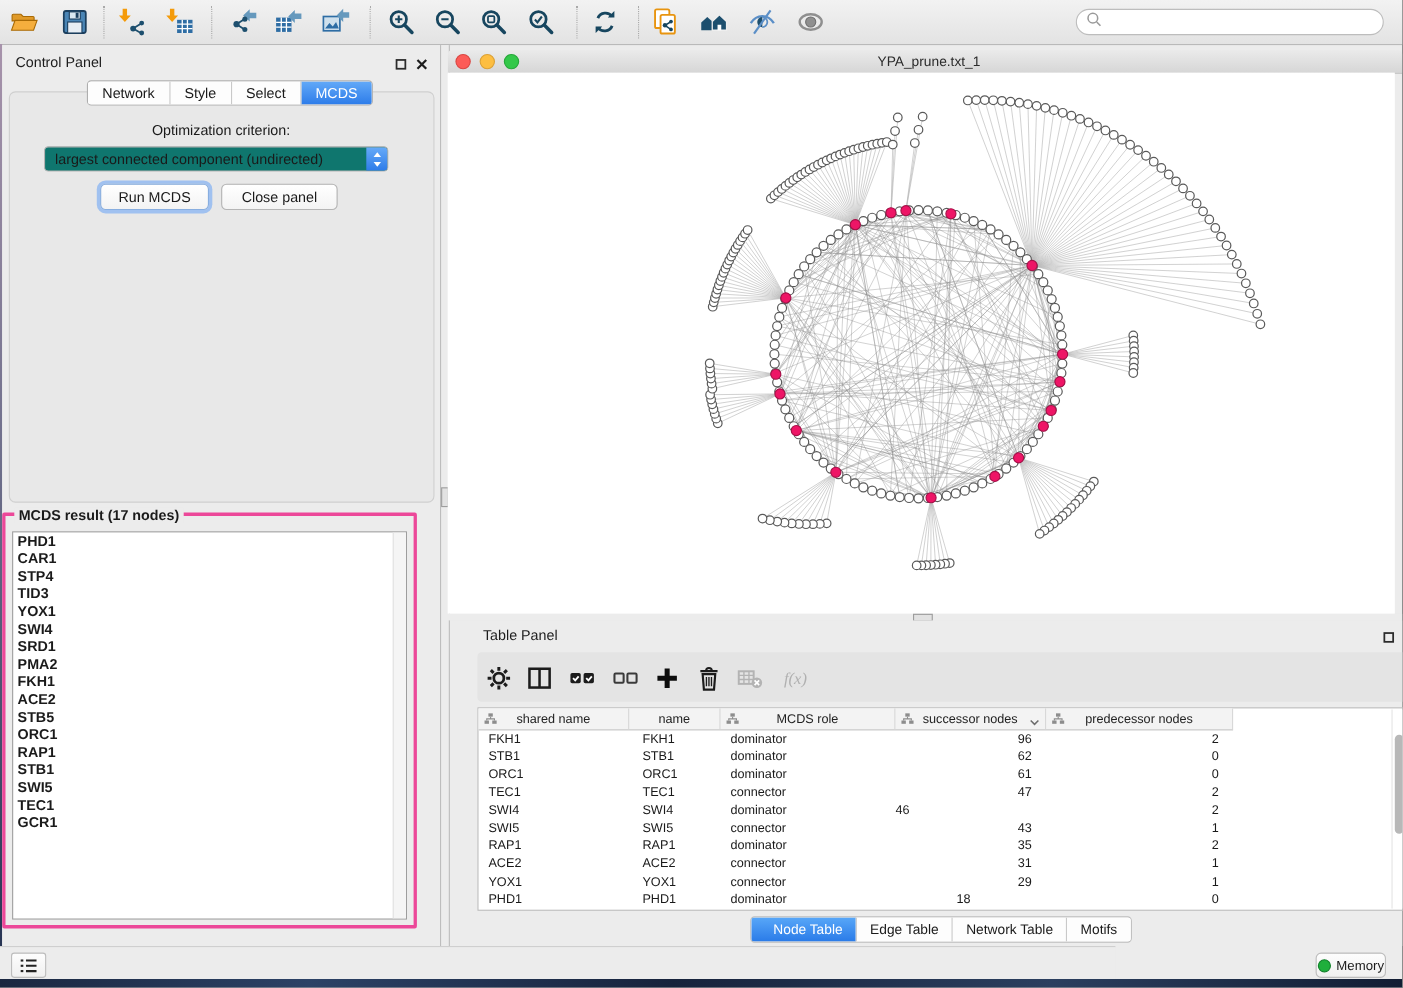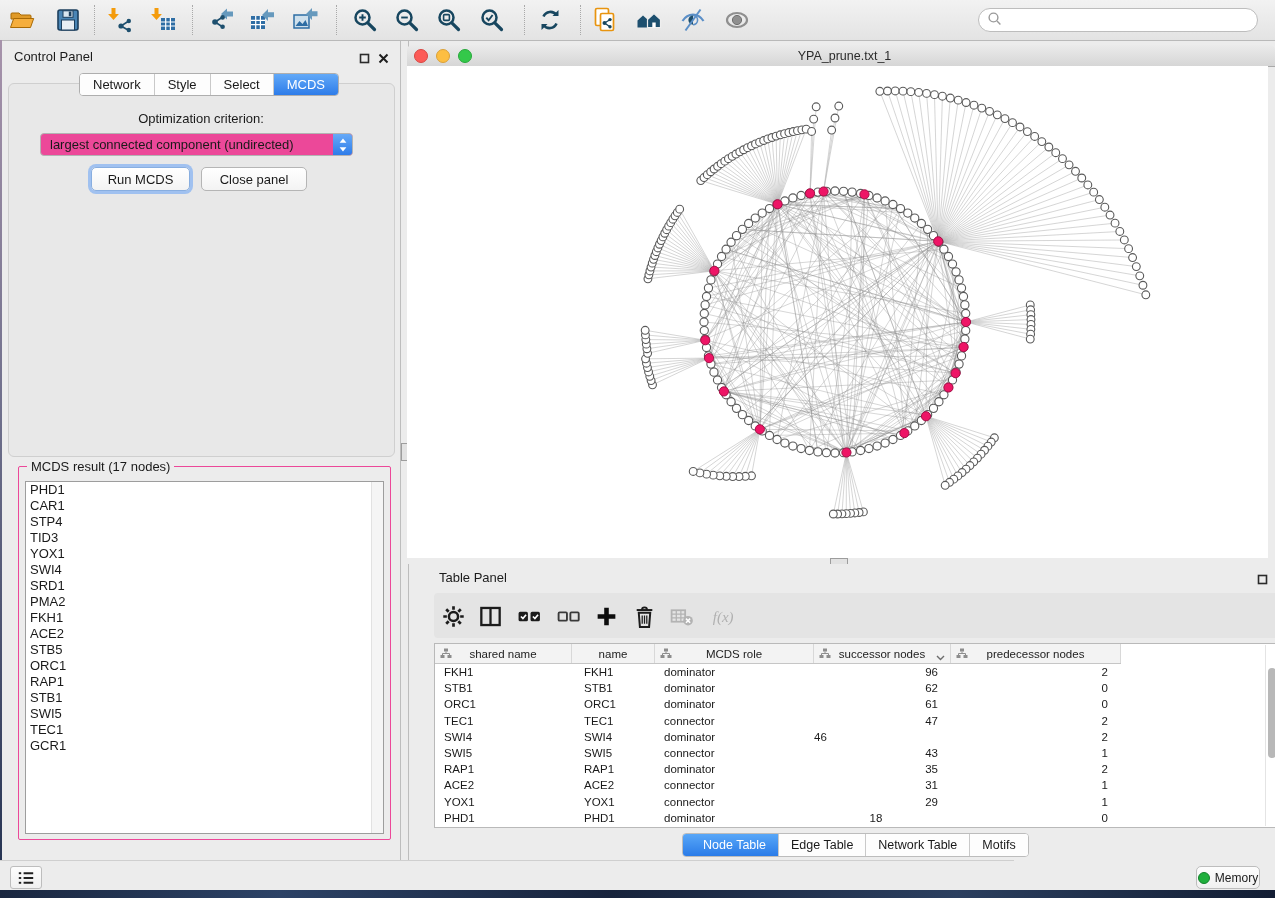--- a/index.html
+++ b/index.html
@@ -19,29 +19,29 @@
   .cp-header{position:absolute;left:0;top:4px;width:100%;height:24px;}
   .panel-title{position:absolute;left:12px;top:4px;font-size:13px;color:#1c1c1c;}
   .win-btn{position:absolute;top:7px;width:12px;height:12px;display:flex;align-items:center;justify-content:center;cursor:default;}
   .tabbar{position:absolute;left:77px;top:32px;height:21px;display:flex;border:1px solid #aeaeae;border-radius:4px;overflow:hidden;background:#fff;z-index:3;}
   .tab{padding:0 13px;font-size:13px;line-height:21px;background:#fdfdfd;color:#1a1a1a;border-left:1px solid #c9c9c9;cursor:default;}
   .tab:first-child{border-left:none;}
   .tab.sel{background:linear-gradient(#62a9f8,#2d7ce9);color:#fff;}
   .tab-content{position:absolute;left:6px;top:42px;width:385px;height:372px;background:#e8e8e8;
                border:1px solid #cfcfcf;border-radius:6px;}
   .opt-label{position:absolute;left:0;top:70px;width:100%;text-align:center;font-size:13px;}
-  .dropdown{position:absolute;left:38px;top:92px;width:313px;height:23px;background:#ec4899;border:1px solid #b3b3b3;
+  .dropdown{position:absolute;left:38px;top:92px;width:313px;height:23px;background:#0f766e;border:1px solid #b3b3b3;
             border-radius:4px;display:flex;align-items:center;box-sizing:border-box;}
   .dropdown .val{flex:1;font-size:13px;padding-left:9px;white-space:nowrap;}
   .stepper{width:19px;height:21px;border-radius:0 3px 3px 0;background:linear-gradient(#66aaf8,#2e7ce9);
            display:flex;align-items:center;justify-content:center;}
   .btn{position:absolute;height:22px;background:linear-gradient(#ffffff,#f3f3f3);border:1px solid #b5b5b5;border-radius:5px;
        font-size:13px;display:flex;align-items:center;justify-content:center;cursor:default;}
   .btn.focus{box-shadow:0 0 0 3px rgba(100,160,245,.55);border-color:#88aee0;}
-  .groupbox{position:absolute;left:16px;top:425px;width:371px;height:372px;border:1px solid #ec4899;border-radius:2px;}
+  .groupbox{position:absolute;left:0;top:425px;width:371px;height:372px;border:3px solid #ec4899;border-radius:2px;font-weight:bold;}
   .group-legend{position:absolute;left:8px;top:-8px;background:#ececec;padding:0 4px;font-size:13px;}
   .result-list{position:absolute;left:6px;top:14px;width:357px;height:351px;background:#fff;border:1px solid #9d9d9d;
                font-size:13px;line-height:16px;overflow:hidden;}
   .result-list .item{padding-left:4px;}
   .list-track{position:absolute;right:0;top:0;width:11px;height:100%;background:#f5f5f5;border-left:1px solid #e2e2e2;}
   
   .vdivider{position:absolute;left:400px;top:41px;width:7px;height:819px;background:#ececec;border-left:1px solid #bdbdbd;border-right:1px solid #bdbdbd;}
   .vdivider .handle{position:absolute;left:0px;top:402px;width:5px;height:16px;background:#e2e2e2;border:1px solid #9d9d9d;}
   
   .network-window{position:absolute;left:407px;top:41px;width:868px;height:517px;}

